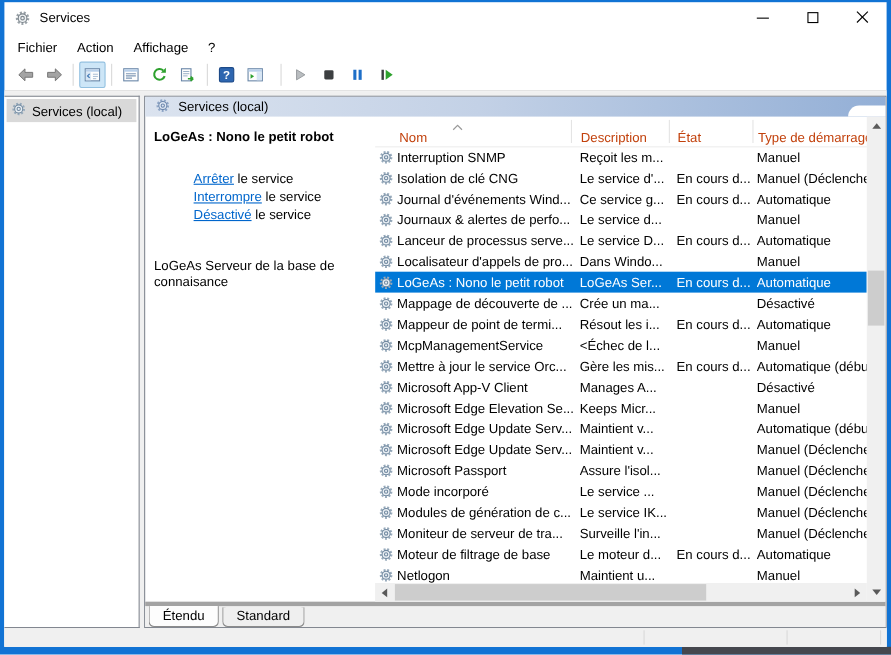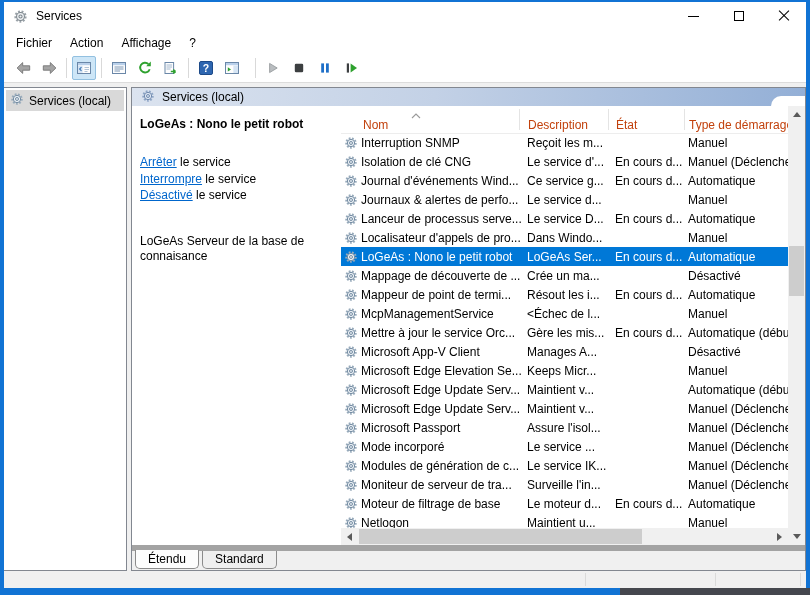--- a/index.html
+++ b/index.html
@@ -43,21 +43,21 @@
   .main{flex:1;border:1px solid #828790;background:#fff;display:flex;flex-direction:column;box-sizing:border-box;min-width:0;}
   
   .main-header{height:18px;flex:0 0 auto;position:relative;display:flex;align-items:center;gap:7px;padding-left:9px;
     background:linear-gradient(90deg,#dbe3ef 0%,#c3d1e6 45%,#93afd6 100%);}
   .band-notch{position:absolute;right:0;bottom:0;width:34px;height:10px;background:#fff;border-top-left-radius:10px;}
   
   .main-body{flex:1;display:flex;min-height:0;}
   .detail-pane{width:209px;flex:0 0 auto;padding:8px 10px 0 8px;box-sizing:border-box;overflow:hidden;}
   .detail-title{font-weight:bold;padding-top:3px;}
   .detail-links{margin-top:23px;line-height:16.5px;}
-  .detail-links a{color:#0066cc;text-decoration:underline;}
+  .detail-links a{color:#0066cc;text-decoration:underline;margin-left:36px;}
   .detail-desc{margin-top:30px;line-height:15px;}
   
   .list-area{flex:1;position:relative;min-width:0;}
   .col-headers{position:absolute;left:0;right:17px;top:0;height:27px;border-bottom:1px solid #ededed;}
   .col-h{position:absolute;bottom:1px;white-space:nowrap;color:#c2410c;}
   .col-sep{position:absolute;top:3px;bottom:3px;width:1px;background:#e4e4e4;}
   .sort-caret{position:absolute;left:70px;top:2px;}
   .rows{position:absolute;left:0;right:17px;top:27px;bottom:17px;overflow:hidden;}
   .row{height:19px;display:flex;align-items:center;white-space:nowrap;}
   .row.selected{background:#0078d7;color:#fff;}
@@ -73,21 +73,21 @@
   .sb-up{top:0;} .sb-down{bottom:0;}
   .h-scrollbar{position:absolute;left:0;right:17px;bottom:0;height:17px;background:#f0f0f0;}
   .h-thumb{position:absolute;left:18px;width:283px;top:1px;bottom:1px;background:#cdcdcd;}
   .hsb-btn{position:absolute;top:0;width:17px;height:17px;display:flex;align-items:center;justify-content:center;}
   .hsb-left{left:0;} .hsb-right{right:0;}
   .tri-up{width:0;height:0;border:4px solid transparent;border-bottom:5px solid #5a5a5a;margin-top:-4px;}
   .tri-down{width:0;height:0;border:4px solid transparent;border-top:5px solid #5a5a5a;margin-bottom:-4px;}
   .tri-left{width:0;height:0;border:4px solid transparent;border-right:5px solid #5a5a5a;margin-left:-4px;}
   .tri-right{width:0;height:0;border:4px solid transparent;border-left:5px solid #5a5a5a;margin-right:-4px;}
   
-  .tabs-row{height:19px;flex:0 0 auto;background:#f0f0f0;border-top:6px solid #a3a3a3;display:flex;align-items:flex-start;padding-left:3px;}
+  .tabs-row{height:19px;flex:0 0 auto;background:#f0f0f0;border-top:4px solid #a3a3a3;display:flex;align-items:flex-end;padding-left:3px;}
   .tab{padding:1px 12px 2px 12px;border:1px solid #8b8b8b;border-top:none;border-radius:0 0 5px 5px;margin-right:3px;background:#efefef;display:flex;align-items:center;}
   .tab.active{background:#fdfdfd;margin-top:-1px;padding-top:2px;}
   
   .statusbar{position:absolute;left:0;right:0;bottom:0;height:17px;background:#f0f0f0;}
   .sb-sep{position:absolute;top:2px;bottom:2px;width:1px;background:#dadada;}
 </style>
 </head>
 <body>
 
 <div class="taskbar-dark"></div>

